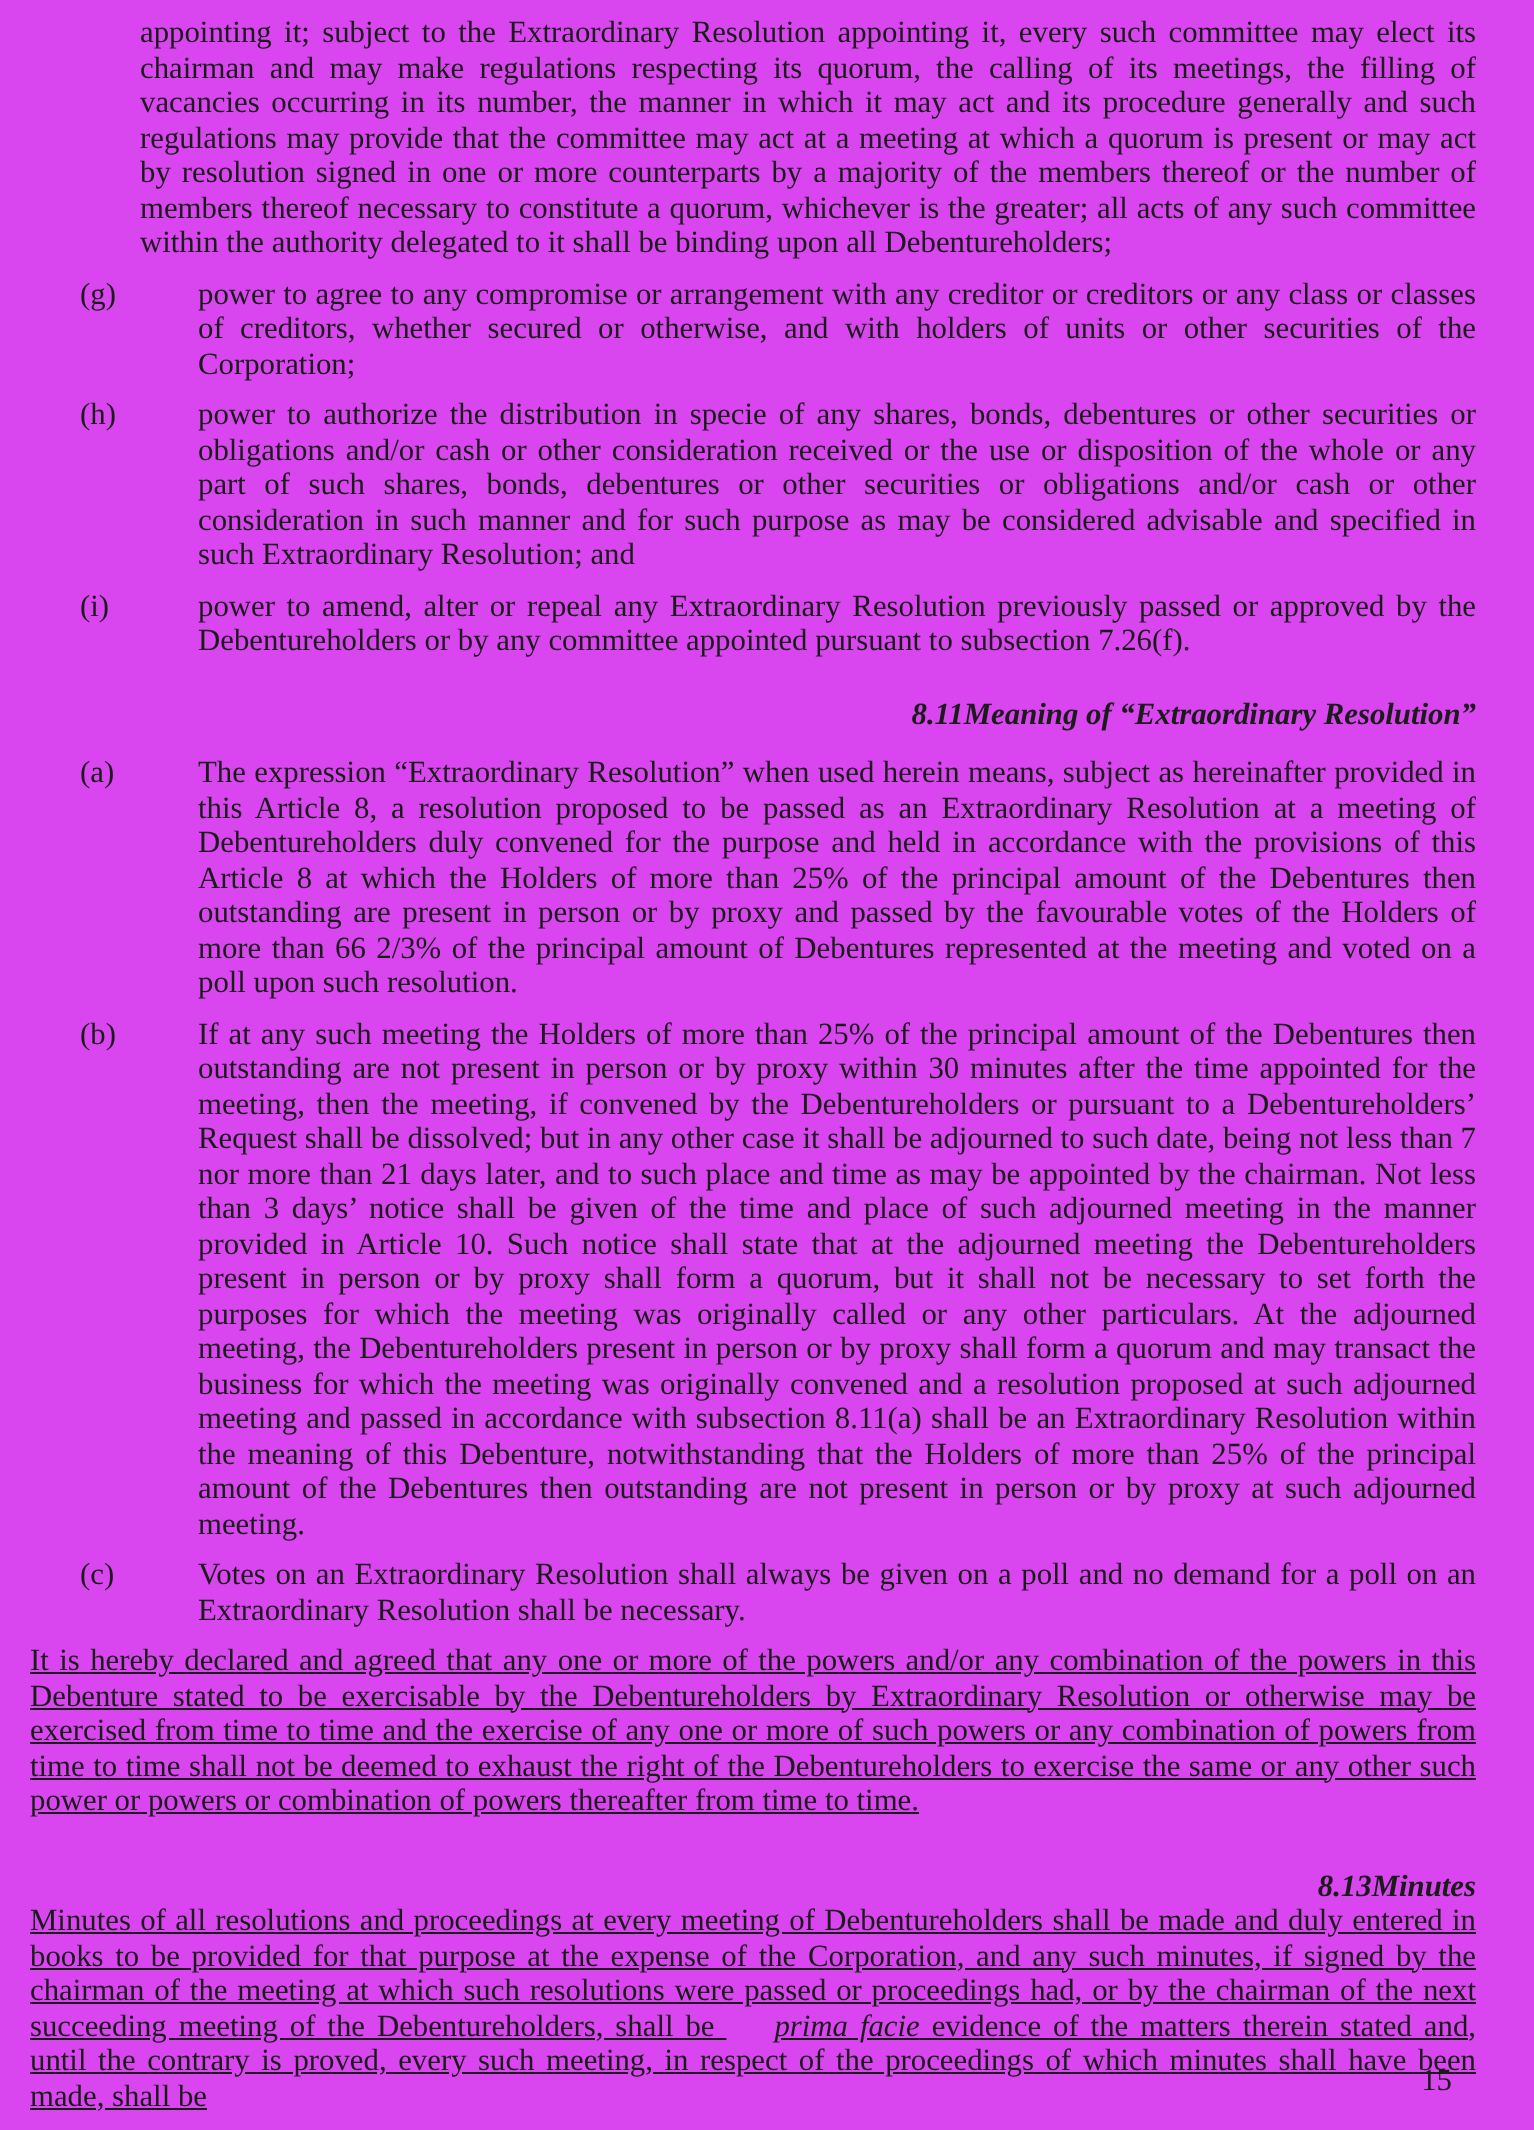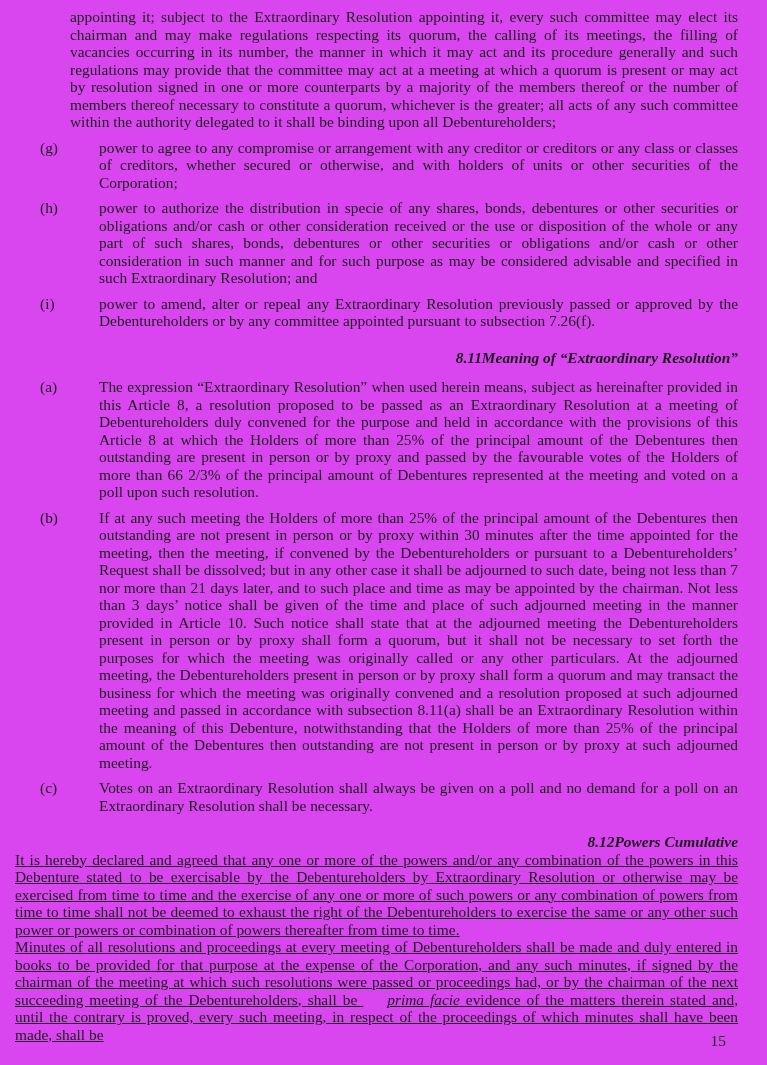--- a/index.html
+++ b/index.html
@@ -102,22 +102,22 @@
   <div class="list-item">
     <span class="label">(b)</span>
     <p class="text">If at any such meeting the Holders of more than 25% of the principal amount of the Debentures then outstanding are not present in person or by proxy within 30 minutes after the time appointed for the meeting, then the meeting, if convened by the Debentureholders or pursuant to a Debentureholders’ Request shall be dissolved; but in any other case it shall be adjourned to such date, being not less than 7 nor more than 21 days later, and to such place and time as may be appointed by the chairman.  Not less than 3 days’ notice shall be given of the time and place of such adjourned meeting in the manner provided in Article 10.  Such notice shall state that at the adjourned meeting the Debentureholders present in person or by proxy shall form a quorum, but it shall not be necessary to set forth the purposes for which the meeting was originally called or any other particulars.  At the adjourned meeting, the Debentureholders present in person or by proxy shall form a quorum and may transact the business for which the meeting was originally convened and a resolution proposed at such adjourned meeting and passed in accordance with subsection 8.11(a) shall be an Extraordinary Resolution within the meaning of this Debenture, notwithstanding that the Holders of more than 25% of the principal amount of the Debentures then outstanding are not present in person or by proxy at such adjourned meeting.</p>
   </div>
 
   <div class="list-item">
     <span class="label">(c)</span>
     <p class="text">Votes on an Extraordinary Resolution shall always be given on a poll and no demand for a poll on an Extraordinary Resolution shall be necessary.</p>
   </div>
 
-  <div class="section-heading">
-    <span class="num">8.12</span><span class="title">Powers Cumulative</span>
-  </div>
   <p class="section-body">It is hereby declared and agreed that any one or more of the powers and/or any combination of the powers in this Debenture stated to be exercisable by the Debentureholders by Extraordinary Resolution or otherwise may be exercised from time to time and the exercise of any one or more of such powers or any combination of powers from time to time shall not be deemed to exhaust the right of the Debentureholders to exercise the same or any other such power or powers or combination of powers thereafter from time to time.</p>
 
+  <div class="section-heading mt-lg">
+    <span class="num">8.13</span><span class="title">Minutes</span>
+  </div>
   <p class="section-body"><span>Minutes of all resolutions and proceedings at every meeting of Debentureholders shall be made and duly entered in books to be provided for that purpose at the expense of the Corporation, and any such minutes, if signed by the chairman of the meeting at which such resolutions were passed or proceedings had, or by the chairman of the next succeeding meeting of the Debentureholders, shall be </span><span class="italic">prima facie</span><span> evidence of the matters therein stated and, until the contrary is proved, every such meeting, in respect of the proceedings of which minutes shall have been made, shall be</span></p>
 
   <div class="page-number">15</div>
 
 </div>
 
 </body></html>

